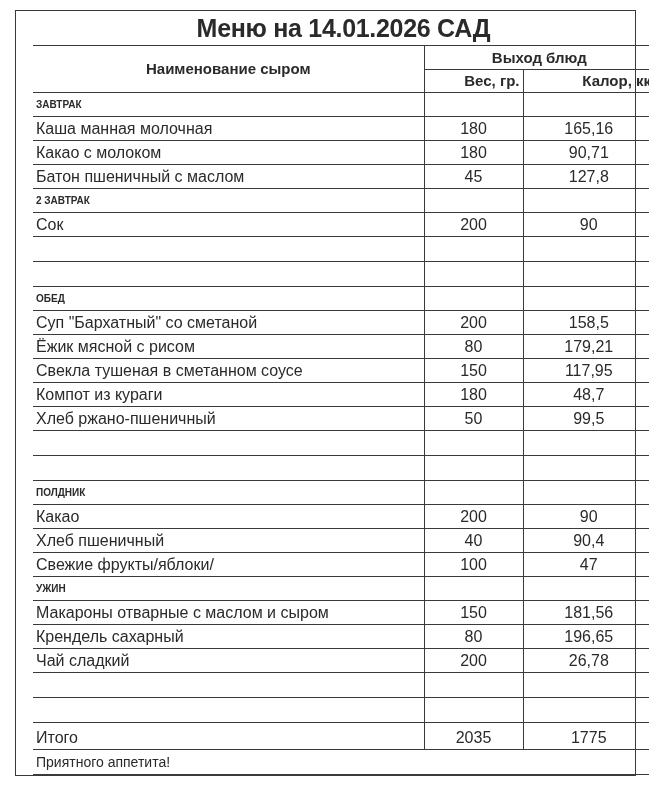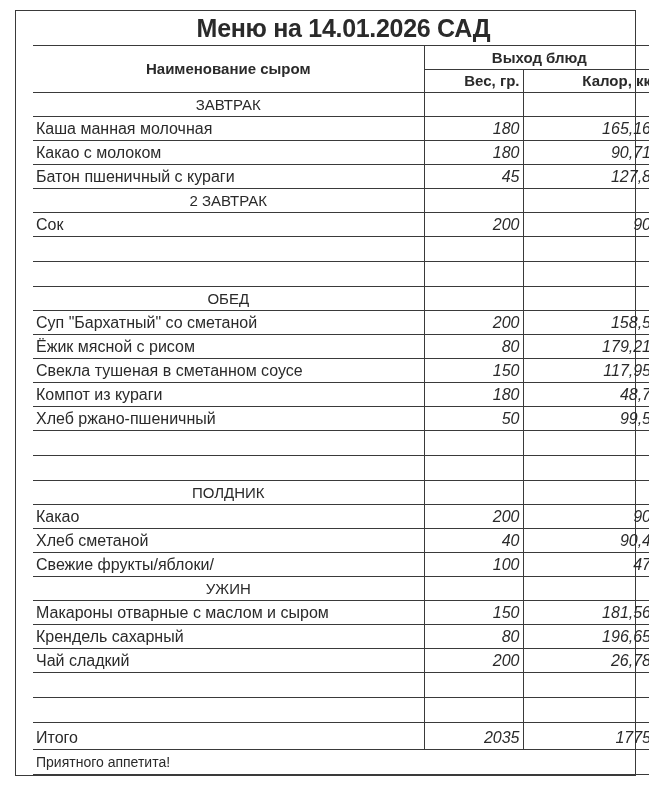--- a/index.html
+++ b/index.html
@@ -12,22 +12,22 @@
     position: absolute; left: 15px; top: 10px; width: 621px;
     border: 1.5px solid #3a3a3a; box-sizing: border-box;
   }
   table { border-collapse: collapse; width: 100%; table-layout: fixed; margin-left: 17px; }
   td { border: 1.3px solid #3a3a3a; padding: 0 3px; height: 23px; font-size: 16px; line-height: 22px; white-space: nowrap; overflow: hidden; }
   col.c1 { width: 391px; } col.c2 { width: 99px; } col.c3 { width: 131px; }
   .title td { height: 34px; font-size: 25px; font-weight: bold; text-align: center; border-top: none; letter-spacing: -0.3px; }
   .hdr td { font-weight: bold; font-size: 15px; text-align: center; }
   .hdr td.name { height: 46px; }
   .hdr td.sub { text-align: right; height: 22px; }
-  .section td.sec { font-weight: normal; text-align: center; font-size: 15px; }
-  .num { text-align: right; font-style: italic; }
+  .section td.sec { font-weight: bold; text-align: left; font-size: 10px; }
+  .num { text-align: center; }
   .blank td { height: 24px; }
   .footer td { font-size: 14px; height: 24px; }
   tr > td:first-child { border-left: none; }
   tr > td:last-child { border-right: none; }
   .total td { height: 26px; vertical-align: bottom; }
 </style>
 </head>
 <body>
 
 <div class="sheet">
@@ -58,21 +58,21 @@
         <td>Каша манная молочная</td>
         <td class="num">180</td>
         <td class="num">165,16</td>
         </tr>
         <tr>
         <td>Какао с молоком</td>
         <td class="num">180</td>
         <td class="num">90,71</td>
         </tr>
         <tr>
-        <td>Батон пшеничный с кураги</td>
+        <td>Батон пшеничный с маслом</td>
         <td class="num">45</td>
         <td class="num">127,8</td>
         </tr>
         <tr class="section">
       <td class="sec">2 ЗАВТРАК</td>
       <td></td>
       <td></td>
         </tr>
         <tr>
         <td>Сок</td>
@@ -133,21 +133,21 @@
       <td class="sec">ПОЛДНИК</td>
       <td></td>
       <td></td>
         </tr>
         <tr>
         <td>Какао</td>
         <td class="num">200</td>
         <td class="num">90</td>
         </tr>
         <tr>
-        <td>Хлеб сметаной</td>
+        <td>Хлеб пшеничный</td>
         <td class="num">40</td>
         <td class="num">90,4</td>
         </tr>
         <tr>
         <td>Свежие фрукты/яблоки/</td>
         <td class="num">100</td>
         <td class="num">47</td>
         </tr>
         <tr class="section">
       <td class="sec">УЖИН</td>

